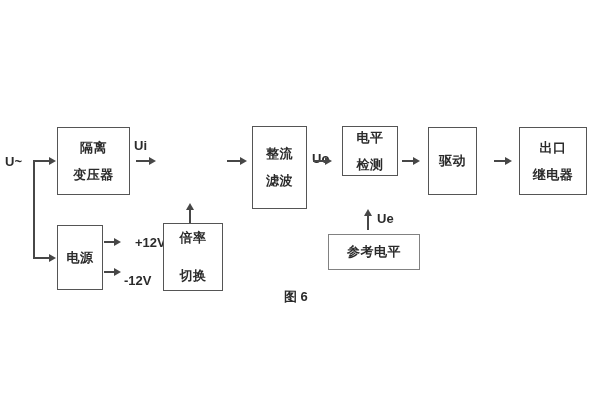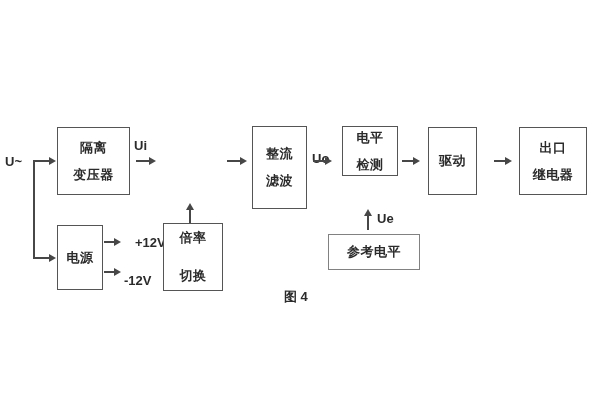--- a/index.html
+++ b/index.html
@@ -128,15 +128,15 @@
     <span>倍率</span>
     <span>切换</span>
   </div>
 
   <div class="arr u" style="left:367px; top:216px; height:14px;"></div>
   <span class="lbl" style="left:377px; top:211px;">Ue</span>
   <div class="box ref" style="left:328px; top:234px; width:92px; height:36px;">
     <span>参考电平</span>
   </div>
 
-  <span class="lbl" style="left:284px; top:289px; font-weight:600;">图 4</span>
+  <span class="lbl" style="left:284px; top:289px; font-weight:600;">图 6</span>
 
 </div>
 
 </body></html>

